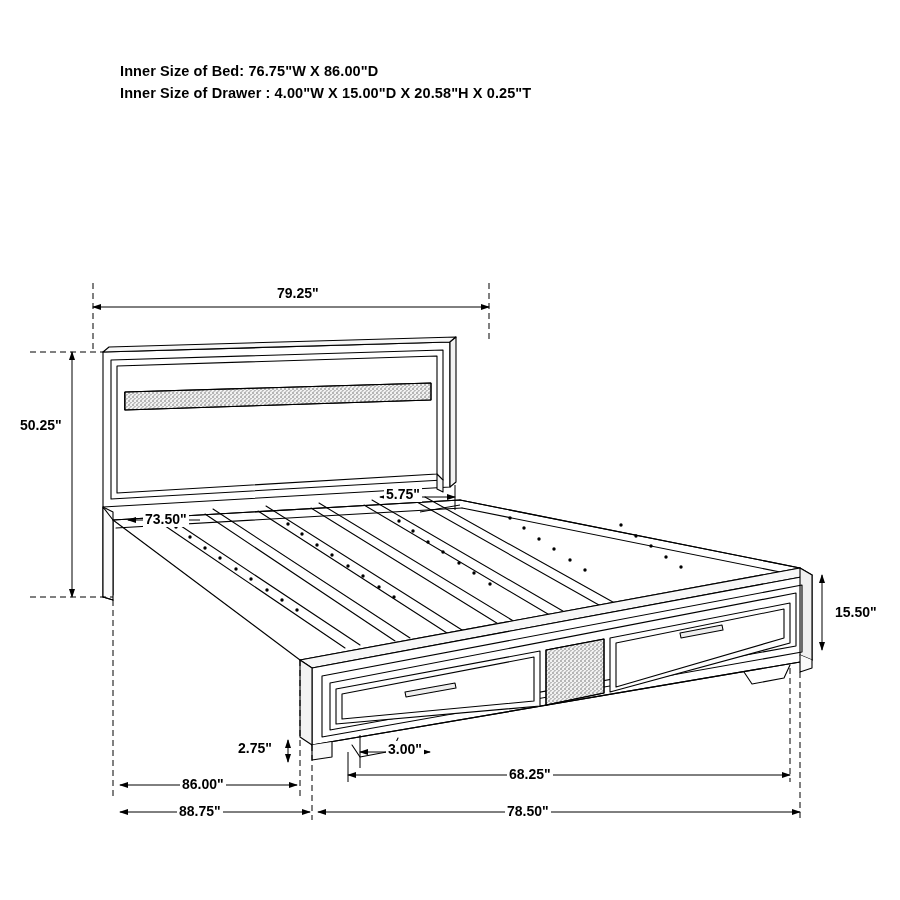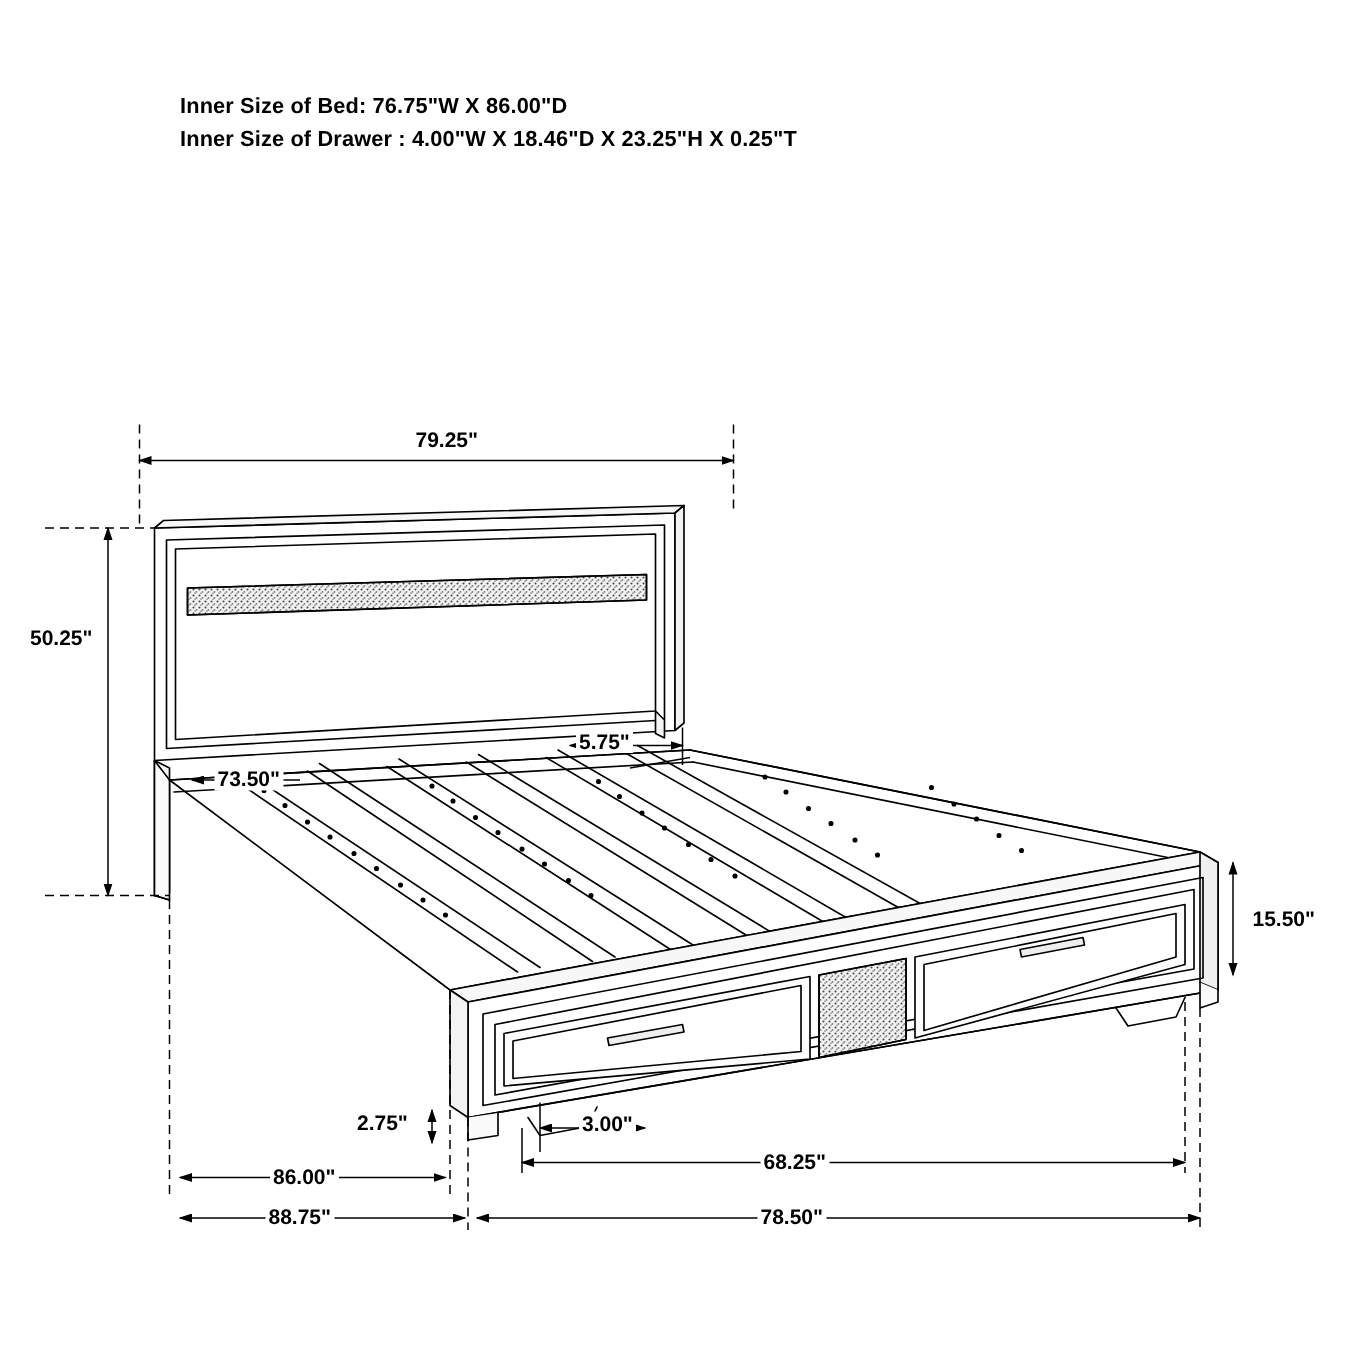--- a/index.html
+++ b/index.html
@@ -48,21 +48,21 @@
     line-height: 16px;
   }
 </style>
 </head>
 <body>
 
 <div id="stage">
 
   <div class="notes">
     <div>Inner Size of Bed: 76.75"W X 86.00"D</div>
-    <div>Inner Size of Drawer : 4.00"W X 18.46"D X 23.25"H X 0.25"T</div>
+    <div>Inner Size of Drawer : 4.00"W X 15.00"D X 20.58"H X 0.25"T</div>
   </div>
 
   <svg class="art" viewBox="0 0 900 900">
     <defs>
       <marker id="ah" markerWidth="9" markerHeight="9" refX="8" refY="3" orient="auto" markerUnits="strokeWidth">
         <path d="M0,0 L9,3 L0,6 z" fill="#000"></path>
       </marker>
       <marker id="ahs" markerWidth="9" markerHeight="9" refX="1" refY="3" orient="auto" markerUnits="strokeWidth">
         <path d="M9,0 L0,3 L9,6 z" fill="#000"></path>
       </marker>

